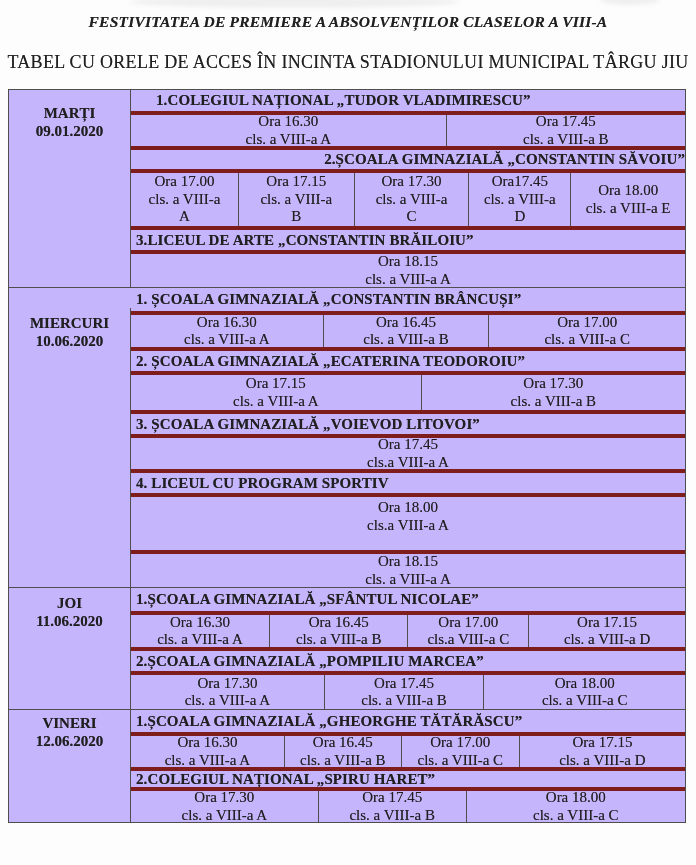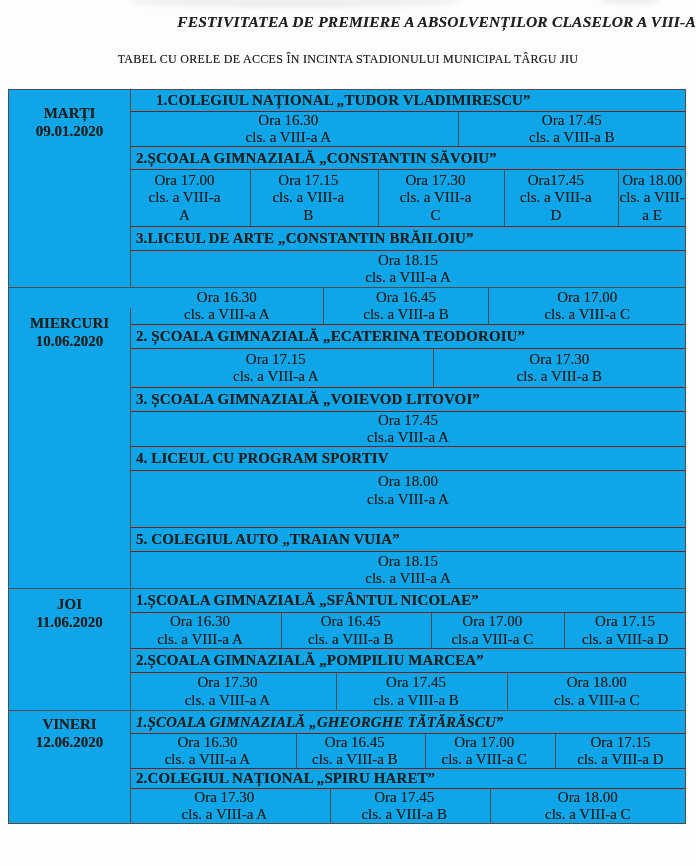--- a/index.html
+++ b/index.html
@@ -13,42 +13,42 @@
     position:relative; width:696px; height:865px; overflow:hidden;
     background:#fdfdfd;
     text-shadow:0 0 0.4px rgba(32,32,32,0.55);
   }
   .smudge {
     position:absolute; background:rgba(60,60,60,0.07);
     filter:blur(2px); border-radius:50%;
   }
   .doc-title {
     position:absolute; top:13px; left:0; width:100%;
-    text-align:right; font-weight:bold; font-style:italic;
+    text-align:center; font-weight:bold; font-style:italic;
     font-size:15.5px; letter-spacing:0.2px;
   }
   .doc-subtitle {
     position:absolute; top:52px; left:0; width:100%;
-    text-align:center; font-size:12px; letter-spacing:0.3px;
+    text-align:center; font-size:18px; letter-spacing:0.3px;
   }
   .schedule-table {
     position:absolute; top:89px; left:8px; width:678px;
     border:1px solid #4e4e4e; box-sizing:border-box;
-    background:#0ea5e9;
+    background:#c4b5fd;
   }
   .day-block { display:flex; box-sizing:border-box; }
   .day-block + .day-block { border-top:1px solid #4e4e4e; }
   .day-cell {
     flex:0 0 122px; width:122px; box-sizing:border-box;
     border-right:1px solid #4e4e4e;
     text-align:center; font-weight:bold; font-size:15px; line-height:18px;
   }
   .day-body { flex:1 1 auto; display:flex; flex-direction:column; min-width:0; }
   .day-body > div { box-sizing:border-box; }
-  .day-body > div + div { border-top:1px solid #7f1d1d;gap:12px; }
+  .day-body > div + div { border-top:4px solid #7f1d1d; }
   .sec-header {
     display:flex; align-items:center; padding-left:5px;
     font-weight:bold; font-size:15px; letter-spacing:0.1px;
     white-space:nowrap; overflow:hidden;
   }
   .slot-row { display:flex; }
   .slot {
     box-sizing:border-box; display:flex; flex-direction:column;
     justify-content:center; align-items:center; text-align:center;
     font-size:15px; line-height:17.5px; white-space:pre-line;
@@ -82,21 +82,21 @@
         <div class="slot-row" style="height:35px;">
           <div class="slot" style="flex:0 0 56.8%;">
             <div>Ora 16.30</div>
             <div>cls. a VIII-a A</div>
           </div>
           <div class="slot grow">
             <div>Ora 17.45</div>
             <div>cls. a VIII-a B</div>
           </div>
         </div>
-        <div class="sec-header" style="height:23px;">
+        <div class="sec-header" style="height:23px;justify-content:flex-end;">
           <span>2.ȘCOALA GIMNAZIALĂ „CONSTANTIN SĂVOIU”</span>
         </div>
         <div class="slot-row" style="height:57px;">
           <div class="slot" style="flex:0 0 19.3%;">
             <div>Ora 17.00</div>
             <div>cls. a VIII-a
 A</div>
           </div>
           <div class="slot" style="flex:0 0 20.9%;">
             <div>Ora 17.15</div>
@@ -129,20 +129,23 @@
         </div>
       </div>
     </div>
 
     <div class="day-block">
       <div class="day-cell" style="padding-top:6px;margin-top:20px;">
         <div>MIERCURI</div>
         <div>10.06.2020</div>
       </div>
       <div class="day-body">
+        <div class="sec-header" style="height:23px;">
+          <span>1. ȘCOALA GIMNAZIALĂ „CONSTANTIN BRÂNCUȘI”</span>
+        </div>
         <div class="slot-row" style="height:36px;">
           <div class="slot" style="flex:0 0 34.6%;">
             <div>Ora 16.30</div>
             <div>cls. a VIII-a A</div>
           </div>
           <div class="slot" style="flex:0 0 29.9%;">
             <div>Ora 16.45</div>
             <div>cls. a VIII-a B</div>
           </div>
           <div class="slot grow">
@@ -173,23 +176,20 @@
           </div>
         </div>
         <div class="sec-header" style="height:24px;">
           <span>4. LICEUL CU PROGRAM SPORTIV</span>
         </div>
         <div class="slot-row" style="height:57px;">
           <div class="slot grow top" style="width:100%;">
             <div>Ora 18.00</div>
             <div>cls.a VIII-a A</div>
           </div>
-        </div>
-        <div class="sec-header" style="height:24px;">
-          <span>5. COLEGIUL AUTO „TRAIAN VUIA”</span>
         </div>
         <div class="slot-row" style="height:37px;">
           <div class="slot grow" style="width:100%;">
             <div>Ora 18.15</div>
             <div>cls. a VIII-a A</div>
           </div>
         </div>
       </div>
     </div>
 
@@ -239,21 +239,21 @@
         </div>
       </div>
     </div>
 
     <div class="day-block">
       <div class="day-cell" style="padding-top:4px;">
         <div>VINERI</div>
         <div>12.06.2020</div>
       </div>
       <div class="day-body">
-        <div class="sec-header" style="height:22px;font-style:italic;">
+        <div class="sec-header" style="height:22px;">
           <span>1.ȘCOALA GIMNAZIALĂ „GHEORGHE TĂTĂRĂSCU”</span>
         </div>
         <div class="slot-row" style="height:35px;">
           <div class="slot" style="flex:0 0 27.6%;">
             <div>Ora 16.30</div>
             <div>cls. a VIII-a A</div>
           </div>
           <div class="slot" style="flex:0 0 21.1%;">
             <div>Ora 16.45</div>
             <div>cls. a VIII-a B</div>

